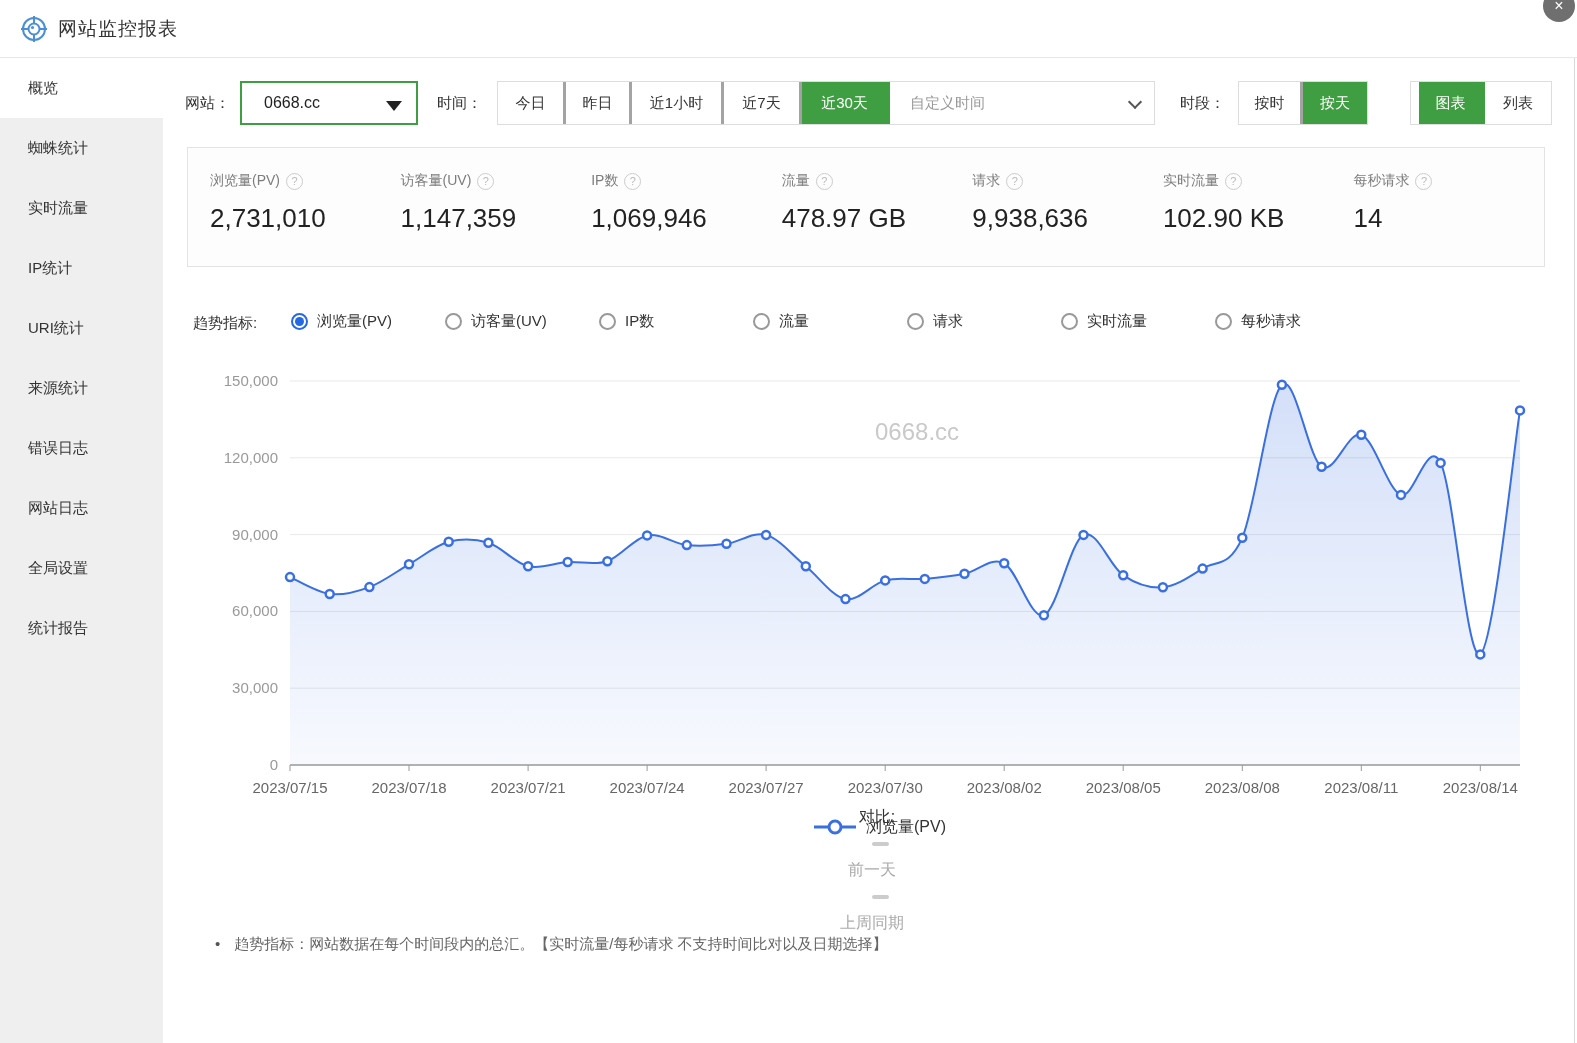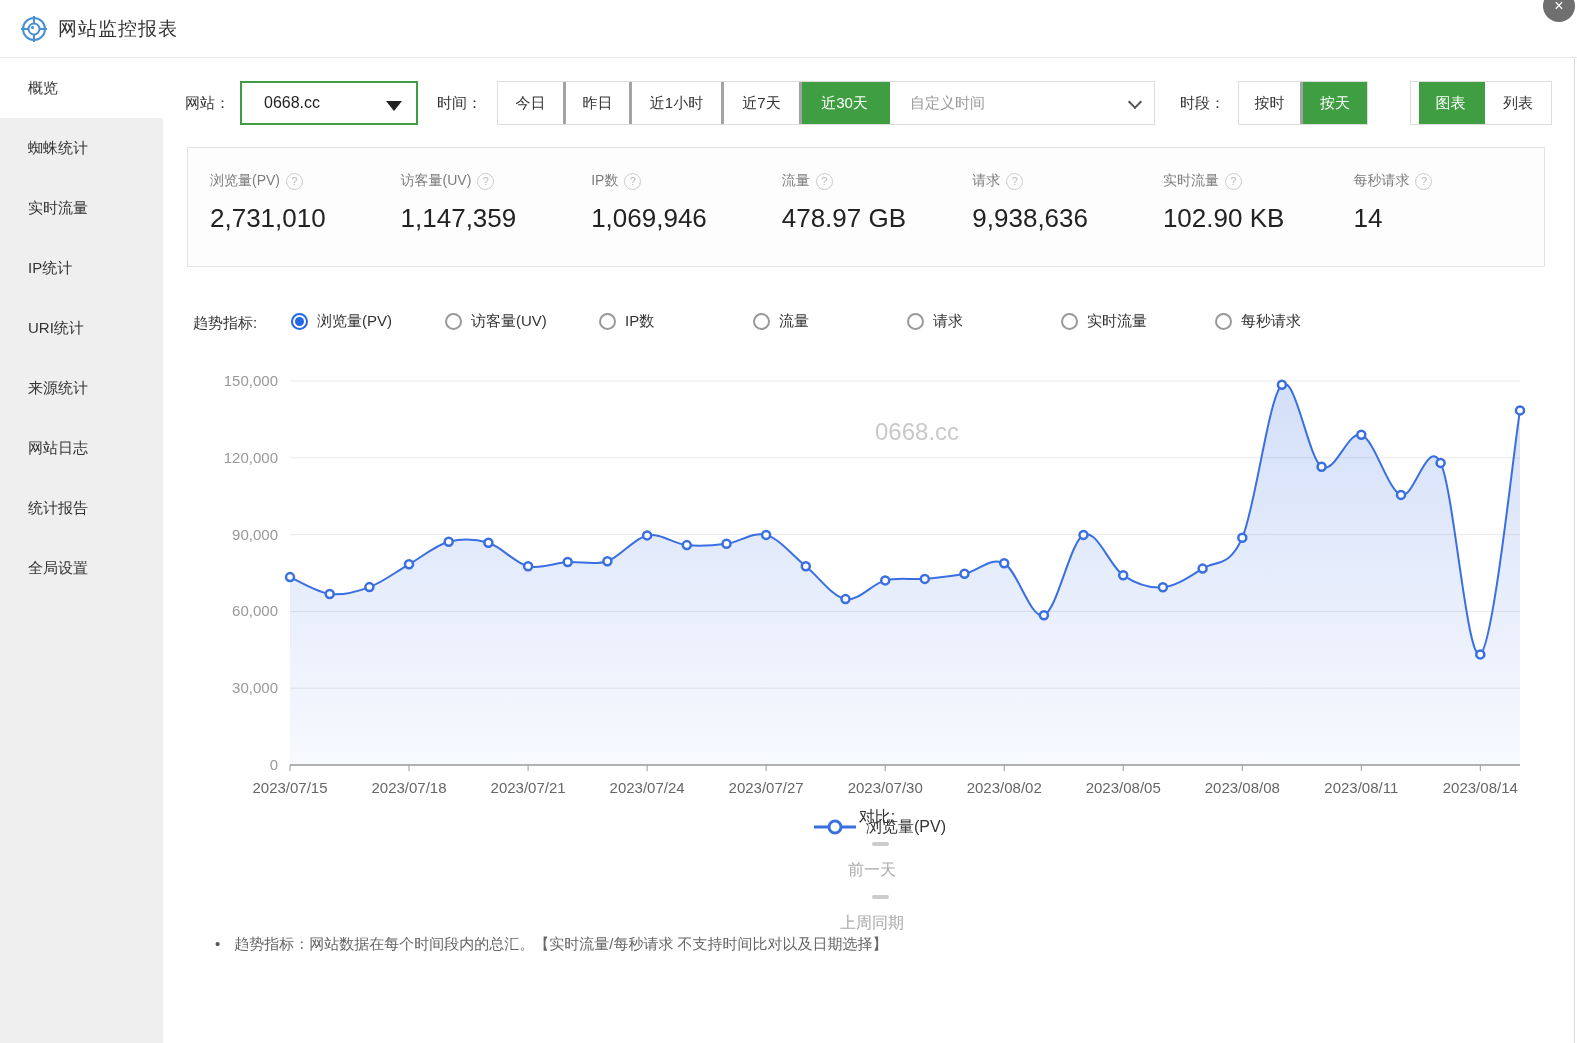--- a/index.html
+++ b/index.html
@@ -87,23 +87,24 @@
 </div>
 <div class="right-rail"></div>
 
 <div class="sidebar">
   <div class="side-item active">概览</div>
   <div class="side-item">蜘蛛统计</div>
   <div class="side-item">实时流量</div>
   <div class="side-item">IP统计</div>
   <div class="side-item">URI统计</div>
   <div class="side-item">来源统计</div>
+  <div class="side-item">错误日志</div>
   <div class="side-item">网站日志</div>
+  <div class="side-item">全局设置</div>
   <div class="side-item">统计报告</div>
-  <div class="side-item">全局设置</div>
 </div>
 
 <div class="filter-row">
   <div class="flabel" style="left:22px;">网站：</div>
   <div class="site-select">
     <span class="val">0668.cc</span>
     <span class="caret-down"></span>
   </div>
   <div class="flabel" style="left:274px;">时间：</div>
 

